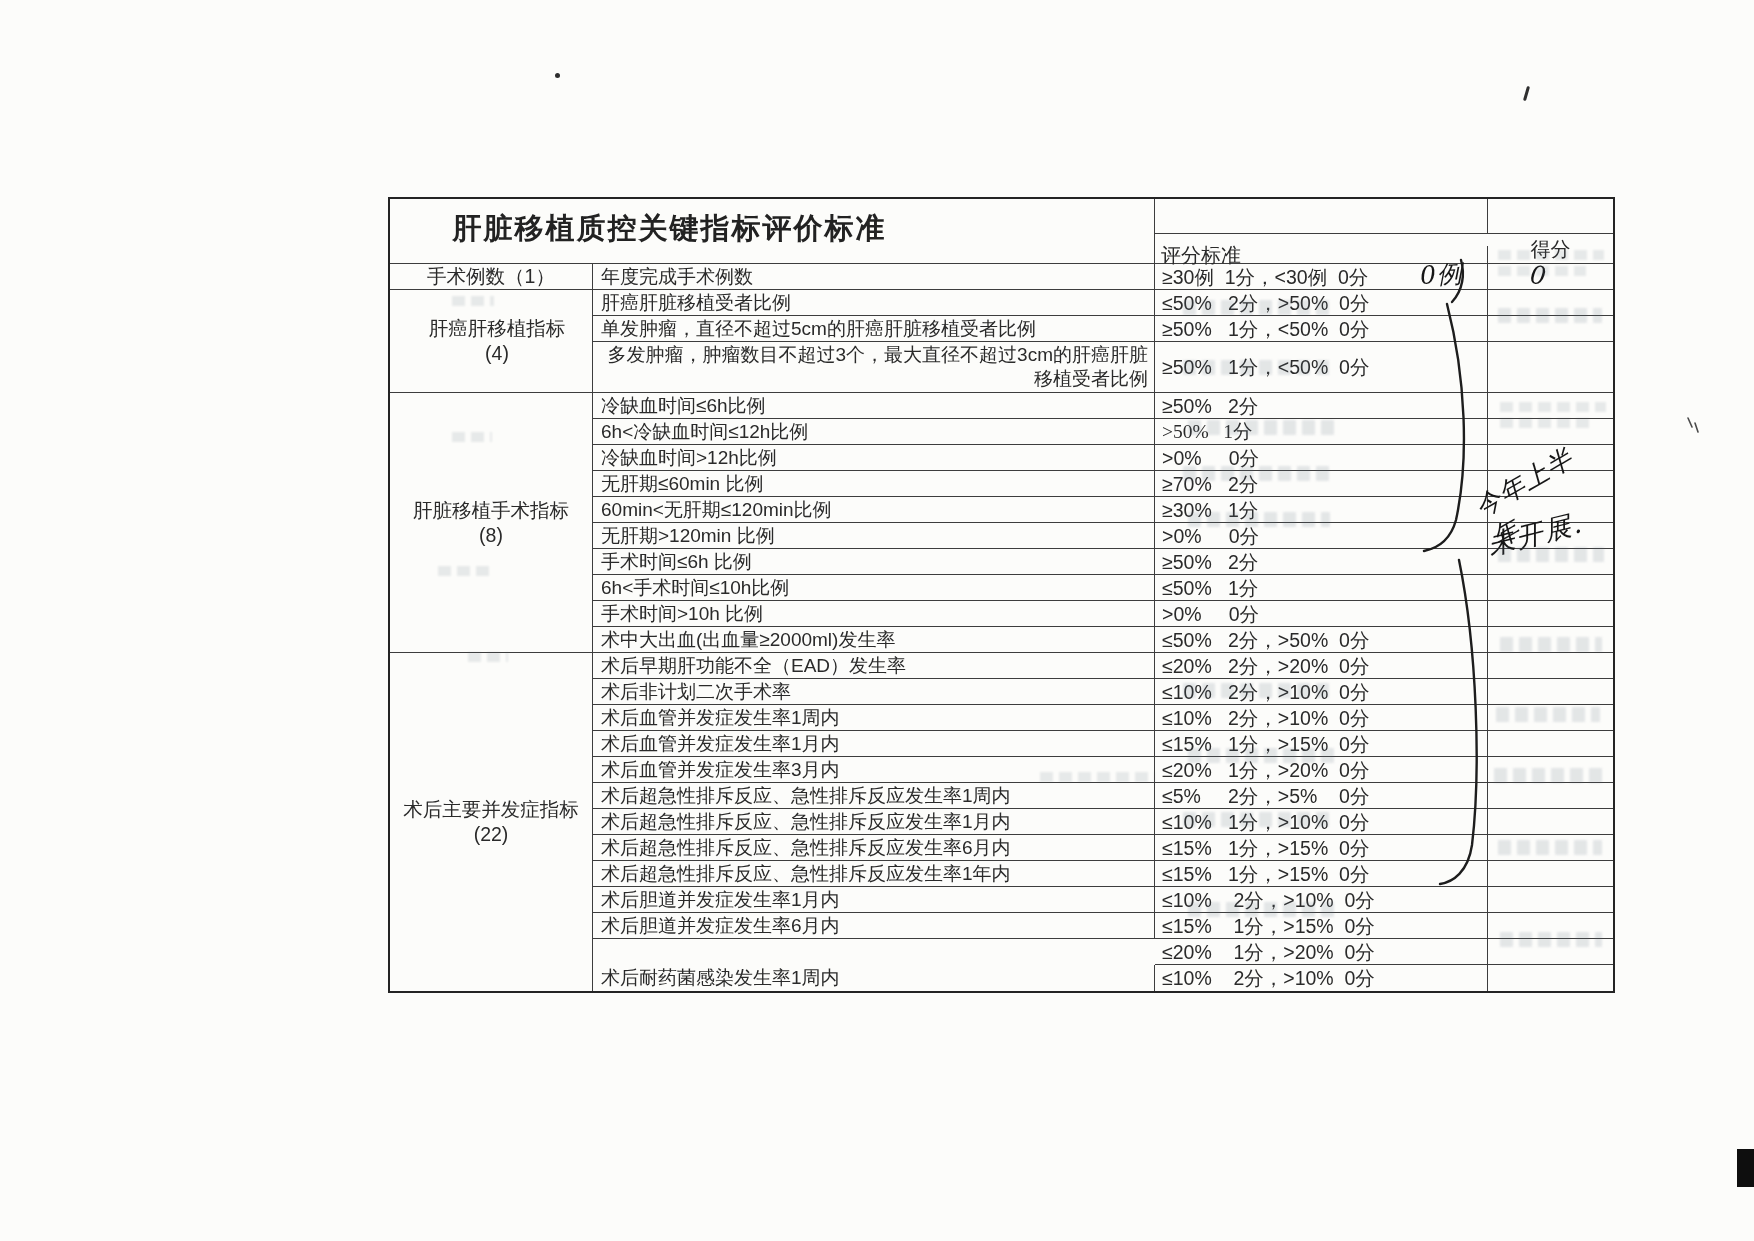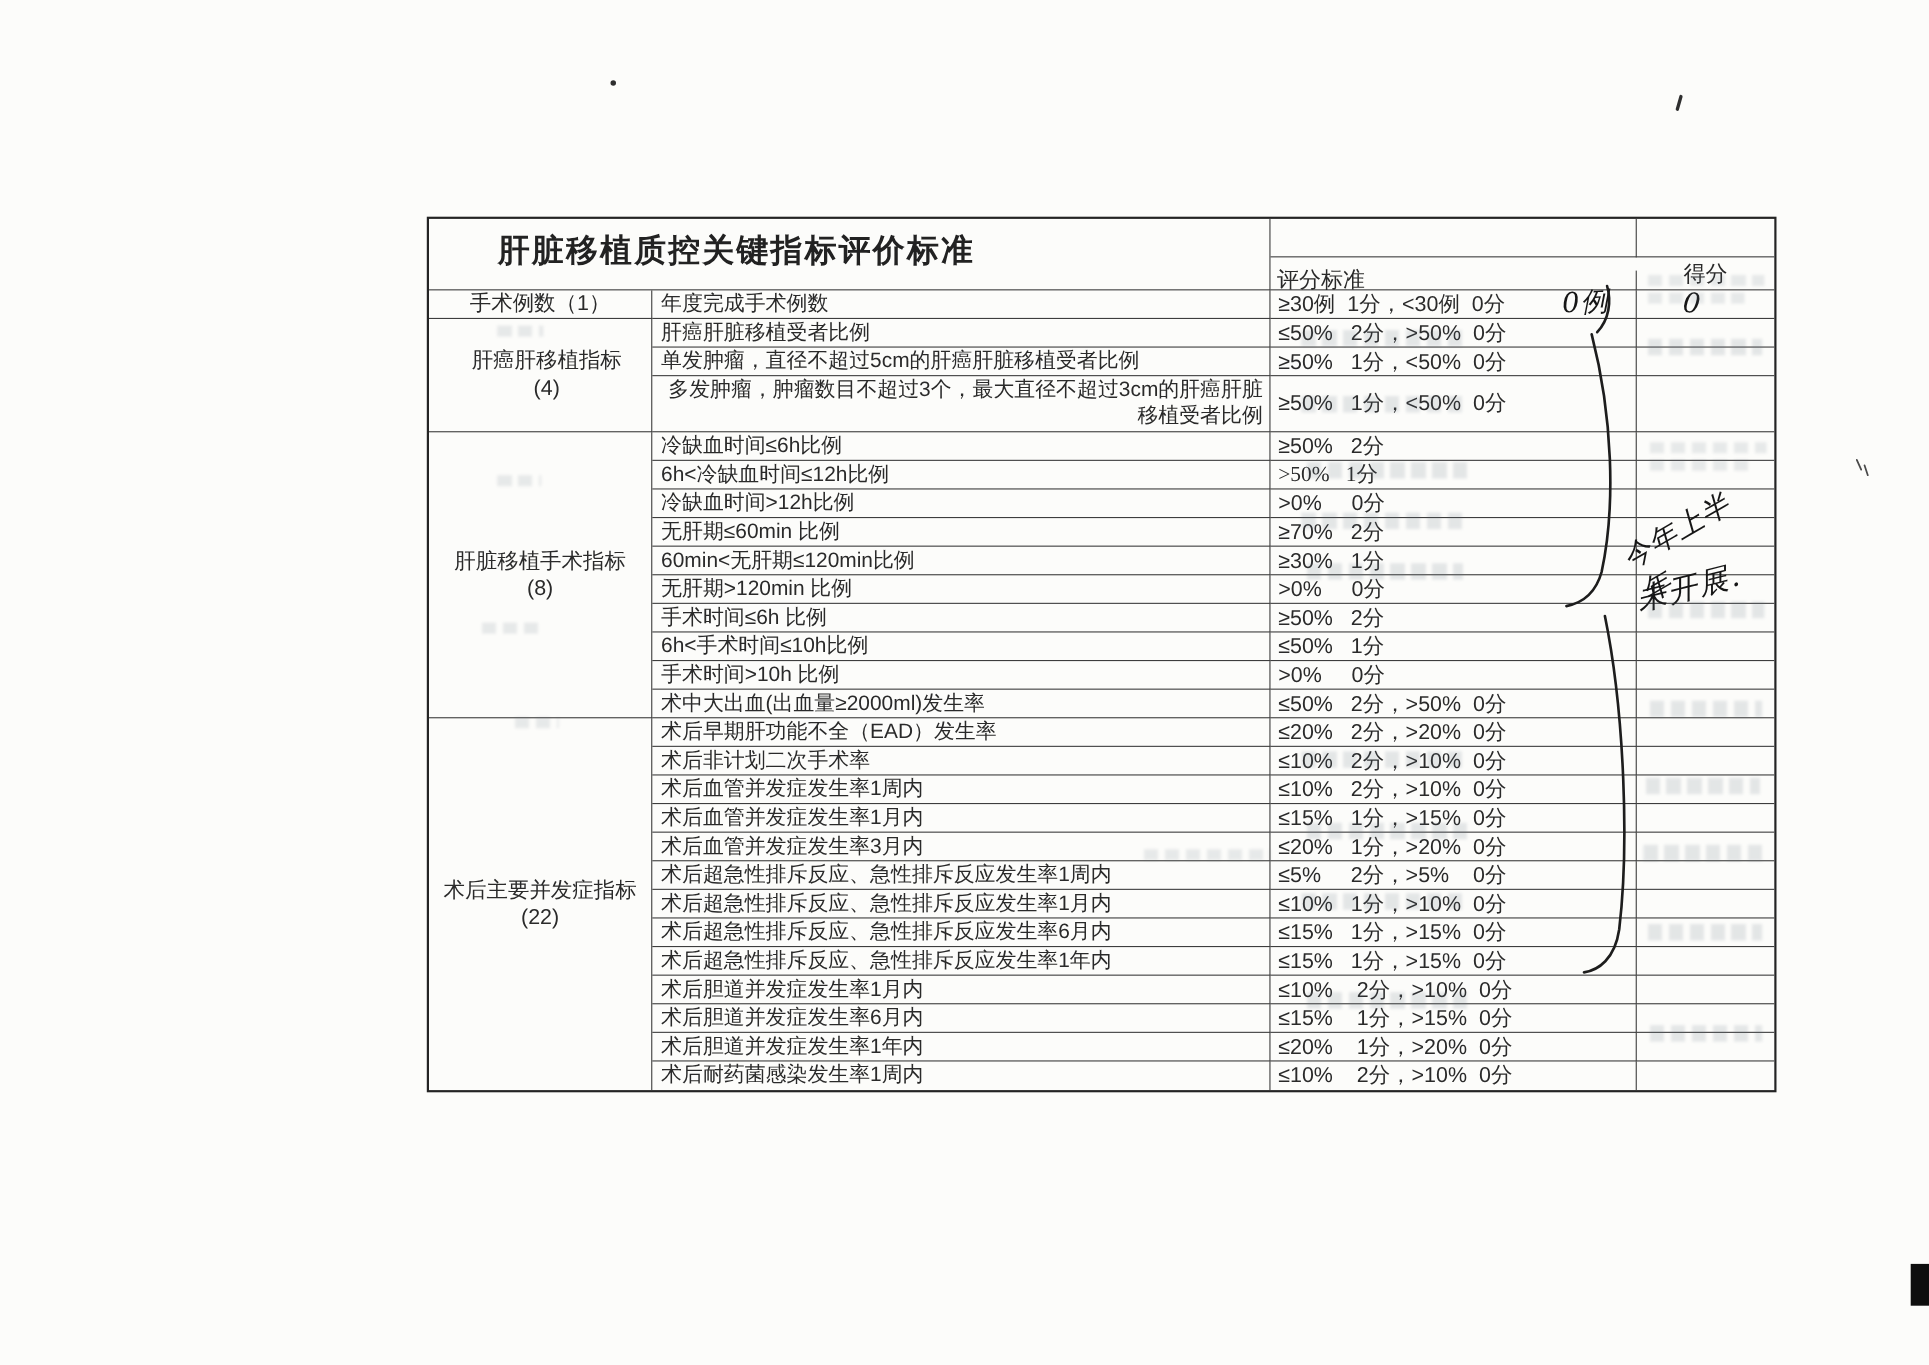--- a/index.html
+++ b/index.html
@@ -174,21 +174,20 @@
       <div class="cell c4 last-col" style="grid-area: 24 / 4;"></div>
       <div class="cell c2" style="grid-area: 25 / 2;">术后超急性排斥反应、急性排斥反应发生率1年内</div>
       <div class="cell c3" style="grid-area: 25 / 3;">≤15%   1分，&gt;15%  0分</div>
       <div class="cell c4 last-col" style="grid-area: 25 / 4;"></div>
       <div class="cell c2" style="grid-area: 26 / 2;">术后胆道并发症发生率1月内</div>
       <div class="cell c3" style="grid-area: 26 / 3;">≤10%    2分，&gt;10%  0分</div>
       <div class="cell c4 last-col" style="grid-area: 26 / 4;"></div>
       <div class="cell c2" style="grid-area: 27 / 2;">术后胆道并发症发生率6月内</div>
       <div class="cell c3" style="grid-area: 27 / 3;">≤15%    1分，&gt;15%  0分</div>
       <div class="cell c4 last-col" style="grid-area: 27 / 4;"></div>
-      <div class="cell c2" style="grid-area: 28 / 2;">术后胆道并发症发生率1年内</div>
       <div class="cell c3" style="grid-area: 28 / 3;">≤20%    1分，&gt;20%  0分</div>
       <div class="cell c4 last-col" style="grid-area: 28 / 4;"></div>
       <div class="cell c2 last-row" style="grid-area: 29 / 2;">术后耐药菌感染发生率1周内</div>
       <div class="cell c3 last-row" style="grid-area: 29 / 3;">≤10%    2分，&gt;10%  0分</div>
       <div class="cell c4 last-col last-row" style="grid-area: 29 / 4;"></div>
     </div>
 
   <div class="hw hw-cases">0例</div>
   <div class="hw hw-score">0</div>
   <div class="hw hw-note1">今年上半年</div>

